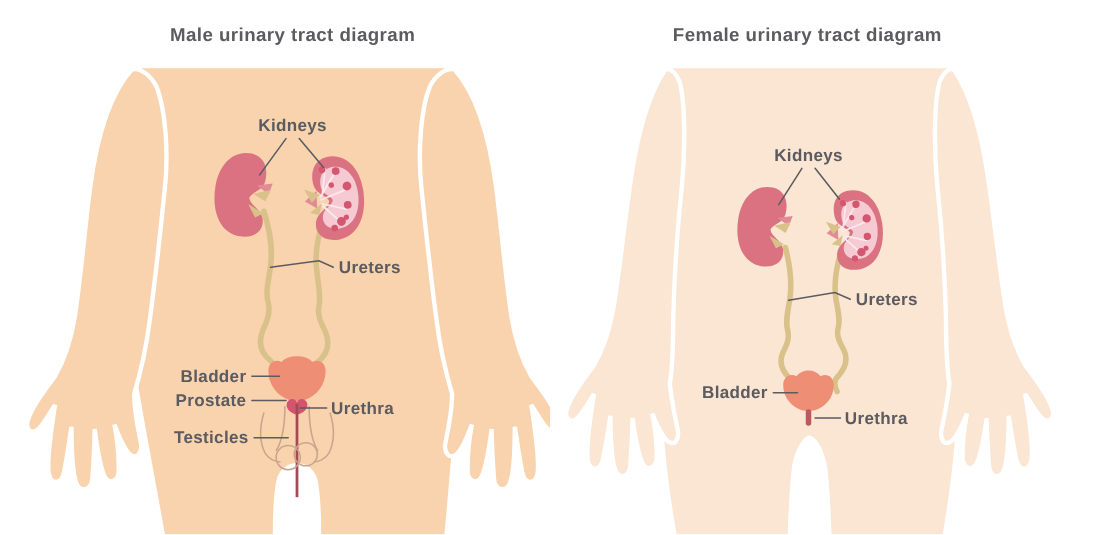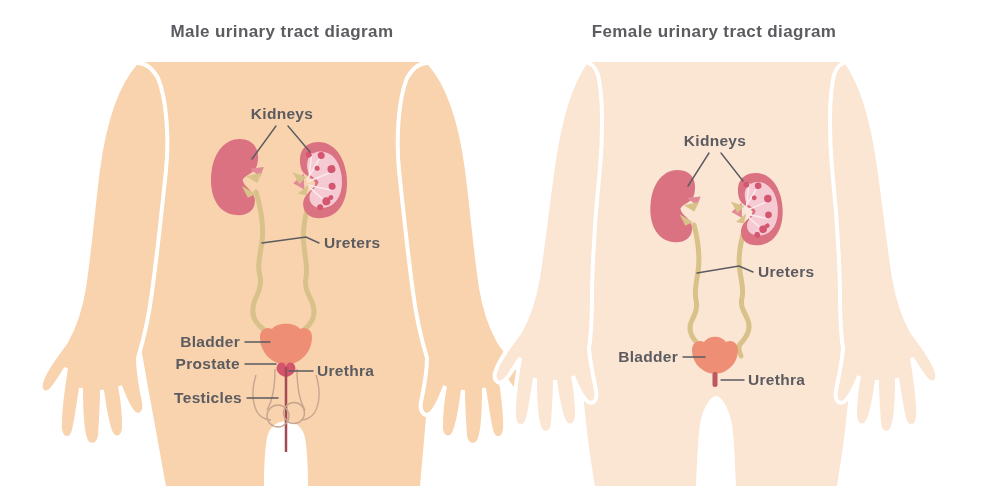--- a/index.html
+++ b/index.html
@@ -1,22 +1,22 @@
 <!DOCTYPE html>
 <html><head>
 <meta charset="utf-8">
 <style>
   html,body{margin:0;padding:0;background:#fff;}
   #stage{
     position:relative;width:1000px;height:486px;background:#fff;
     font-family:"Liberation Sans",sans-serif;overflow:hidden;
   }
   .panel{position:absolute;top:0;width:500px;height:486px;}
-  #panel-male{left:16px;}
-  #panel-female{left:476px;}
+  #panel-male{left:0;}
+  #panel-female{left:496px;}
   svg text{font-family:"Liberation Sans",sans-serif;}
   .title-text{font-size:17px;font-weight:bold;fill:#5B5B60;letter-spacing:.4px;}
   .lbl{font-size:15.5px;font-weight:bold;fill:#5B5B60;letter-spacing:.3px;}
   .leader{stroke:#5B5B60;stroke-width:1.4;fill:none;stroke-linecap:round;}
 </style>
 </head>
 <body>
 
 <div id="stage">
 

